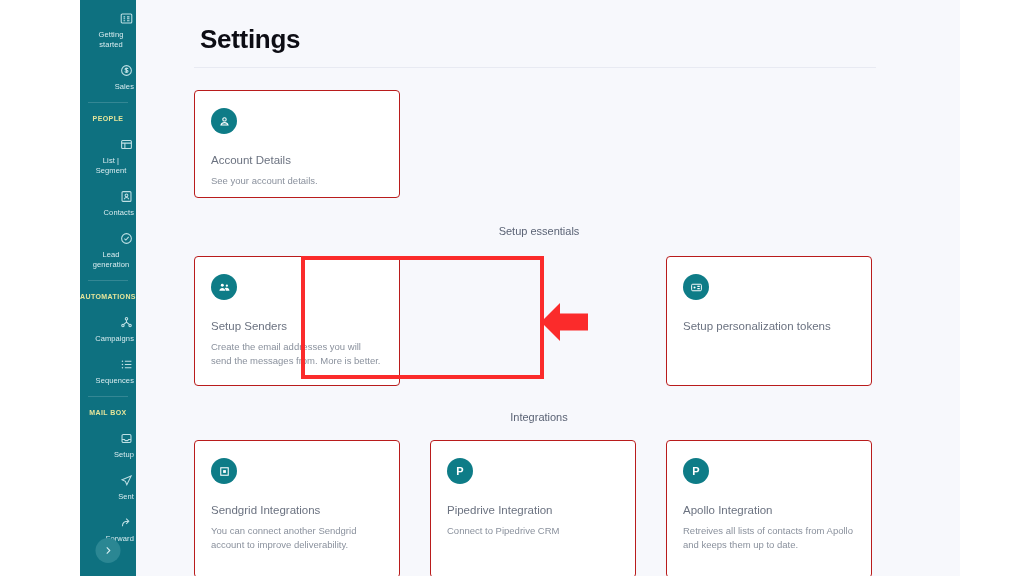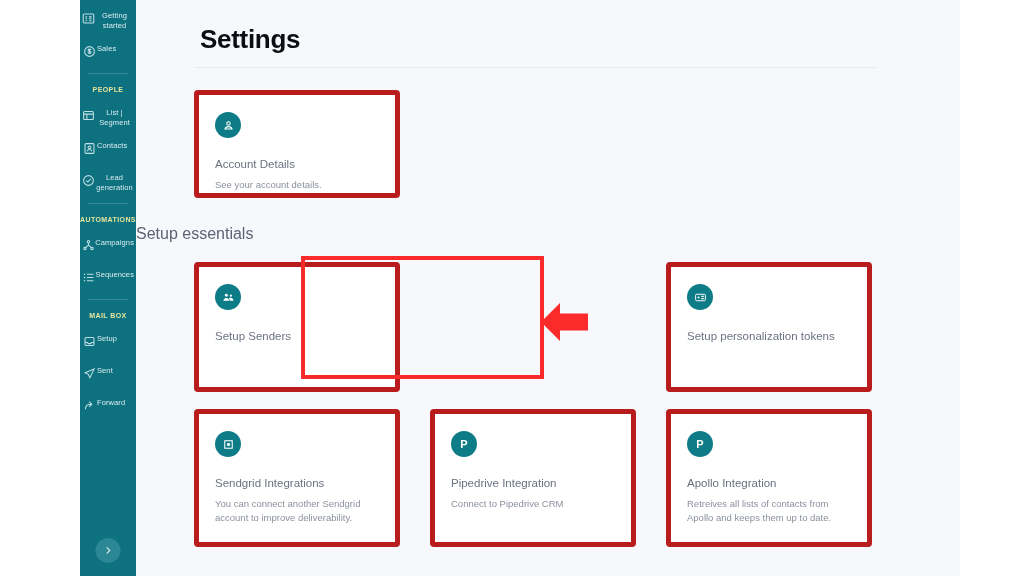--- a/index.html
+++ b/index.html
@@ -22,23 +22,24 @@
 
   
   .sidebar {
     width: 56px; flex: 0 0 56px; height: 576px;
     background: #0e7180;
     position: relative;
     padding-top: 4px;
     overflow: hidden;
   }
   .nav-item {
-    display: flex; align-items: flex-start;
+    display: flex; flex-direction: column; align-items: flex-end;
     padding: 7px 2px 6px 2px;
     cursor: pointer;
+    margin-left: 6px;
   }
   .nav-icon {
     width: 15px; height: 15px;
     display: flex; align-items: center; justify-content: center;
     color: #bfe0e4;
     margin-bottom: 4px;
   }
   .nav-icon svg { width: 13px; height: 13px; display:block; }
   .nav-label {
     font-size: 7.5px; line-height: 10px;
@@ -82,21 +83,21 @@
 
   
   .grid {
     display: grid;
     grid-template-columns: 206px 206px 206px;
     column-gap: 30px;
     padding-left: 58px;
   }
   .card {
     background: #ffffff;
-    border: 5px solid #b91c1c;
+    border: 1px solid #b91c1c;
     border-radius: 4px;
     padding: 17px 16px 14px 16px;
     position: relative;
   }
   .card-acct { height: 108px; }
   .card-ess  { height: 130px; }
   .card-int  { height: 138px; }
 
   .card-icon {
     width: 26px; height: 26px; border-radius: 50%;
@@ -111,21 +112,22 @@
   .card-title {
     font-size: 11.5px; color: #6b7280; font-weight: 400;
     line-height: 15px;
     margin-bottom: 6px;
   }
   .card-desc {
     font-size: 9.5px; color: #8a919d; line-height: 14px;
   }
 
   .section-heading {
-    font-size: 16px; color: #5b6375; font-weight: 400;
+    text-align: center;
+    font-size: 11px; color: #5b6375; font-weight: 400;
     padding-right: 18px;
   }
 
   
   .highlight-box {
     position: absolute;
     left: 165px; top: 256px;
     width: 243px; height: 123px;
     border: 4px solid #fb2b2b;
     pointer-events: none;
@@ -294,36 +296,38 @@
       <div class="card card-ess">
         <div class="card-icon">
           <svg viewBox="0 0 16 16" fill="currentColor">
             <circle cx="5.3" cy="5.2" r="1.8"></circle>
             <circle cx="10.9" cy="5.8" r="1.4"></circle>
             <path d="M1.7 11.9c.3-2 1.8-3.2 3.6-3.2s3.3 1.2 3.6 3.2z"></path>
             <path d="M9.6 11.9c-.1-1.2-.5-2.2-1.2-2.9.7-.4 1.5-.6 2.5-.6 1.6 0 2.9 1 3.2 3.5z"></path>
           </svg>
         </div>
         <div class="card-title">Setup Senders</div>
+        <div class="card-desc">Create the email addresses you will send the messages from. More is better.</div>
       </div>
 
       <div></div>
 
       <div class="card card-ess">
         <div class="card-icon">
           <svg viewBox="0 0 16 16" fill="none" stroke="currentColor" stroke-width="1.2">
             <rect x="2" y="4" width="12" height="8" rx="1.3"></rect>
             <circle cx="5.6" cy="8" r="1.3" fill="currentColor" stroke="none"></circle>
             <path d="M9 6.6h3M9 9.4h3" stroke-width="1.3"></path>
           </svg>
         </div>
         <div class="card-title">Setup personalization tokens</div>
       </div>
     </div>
 
+    <div class="section-heading" style="margin-top:25px">Integrations</div>
 
     <div class="grid" style="margin-top:17px">
       <div class="card card-int">
         <div class="card-icon">
           <svg viewBox="0 0 16 16" fill="none" stroke="currentColor" stroke-width="1.3">
             <rect x="3.4" y="3.4" width="9.2" height="9.2"></rect>
             <rect x="6.3" y="6.3" width="3.4" height="3.4" fill="currentColor" stroke="none"></rect>
           </svg>
         </div>
         <div class="card-title">Sendgrid Integrations</div>

